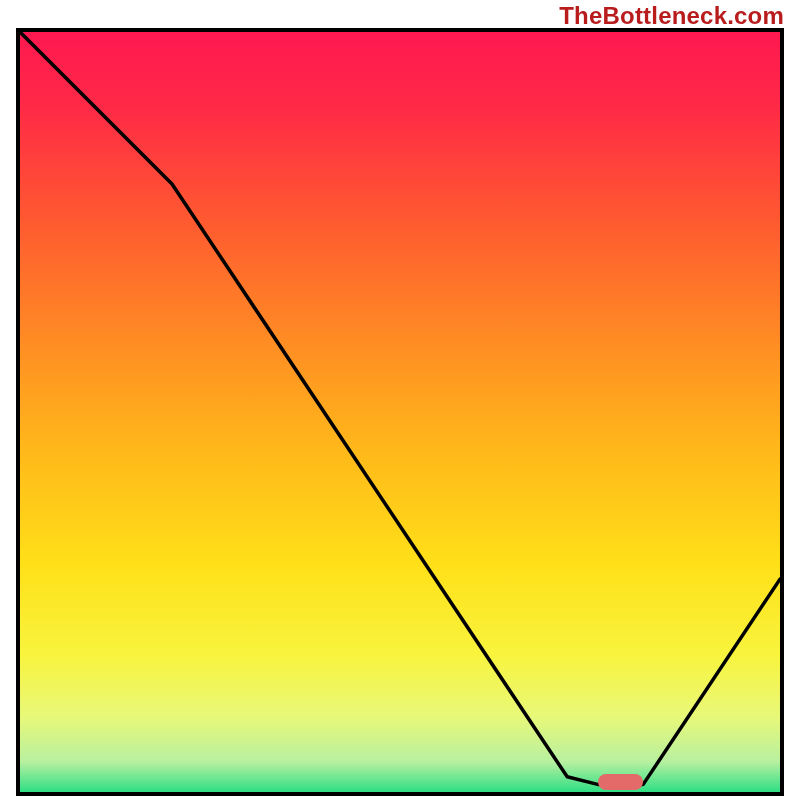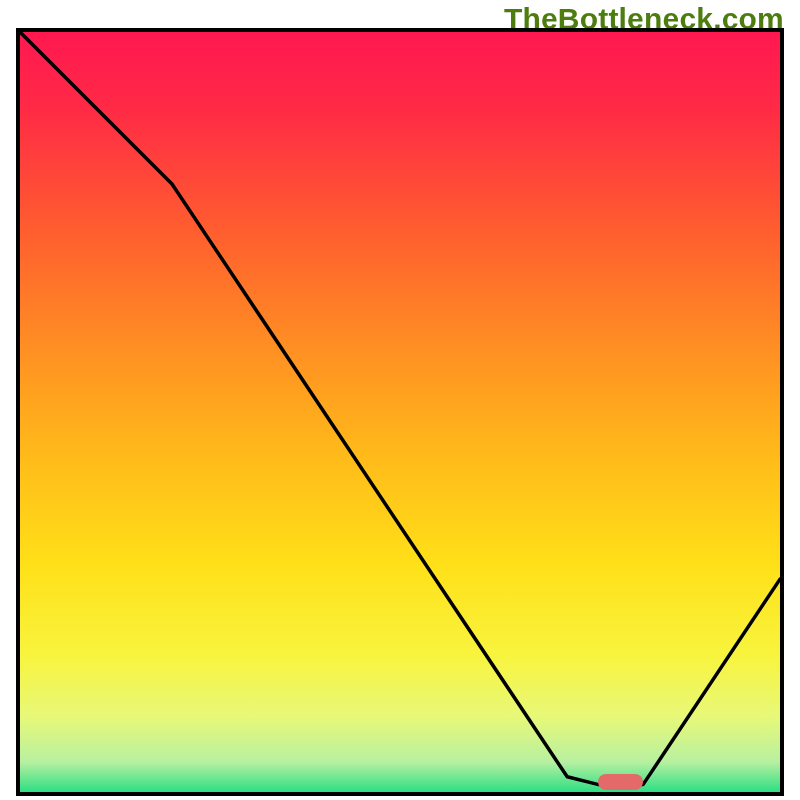--- a/index.html
+++ b/index.html
@@ -17,23 +17,23 @@
     width: 768px;
     height: 768px;
     box-sizing: border-box;
     border: 4px solid #000;
     overflow: hidden;
   }
   .watermark {
     position: absolute;
     top: 2px;
     right: 16px;
-    font-size: 30px;
+    font-size: 24px;
     font-weight: 600;
-    color: #4d7c0f;
+    color: #b91c1c;
     letter-spacing: 0.2px;
   }
   .gradient {
     position: absolute;
     left: 0; top: 0; width: 100%; height: 100%;
   }
   .curve {
     position: absolute;
     left: 0; top: 0; width: 100%; height: 100%;
   }

